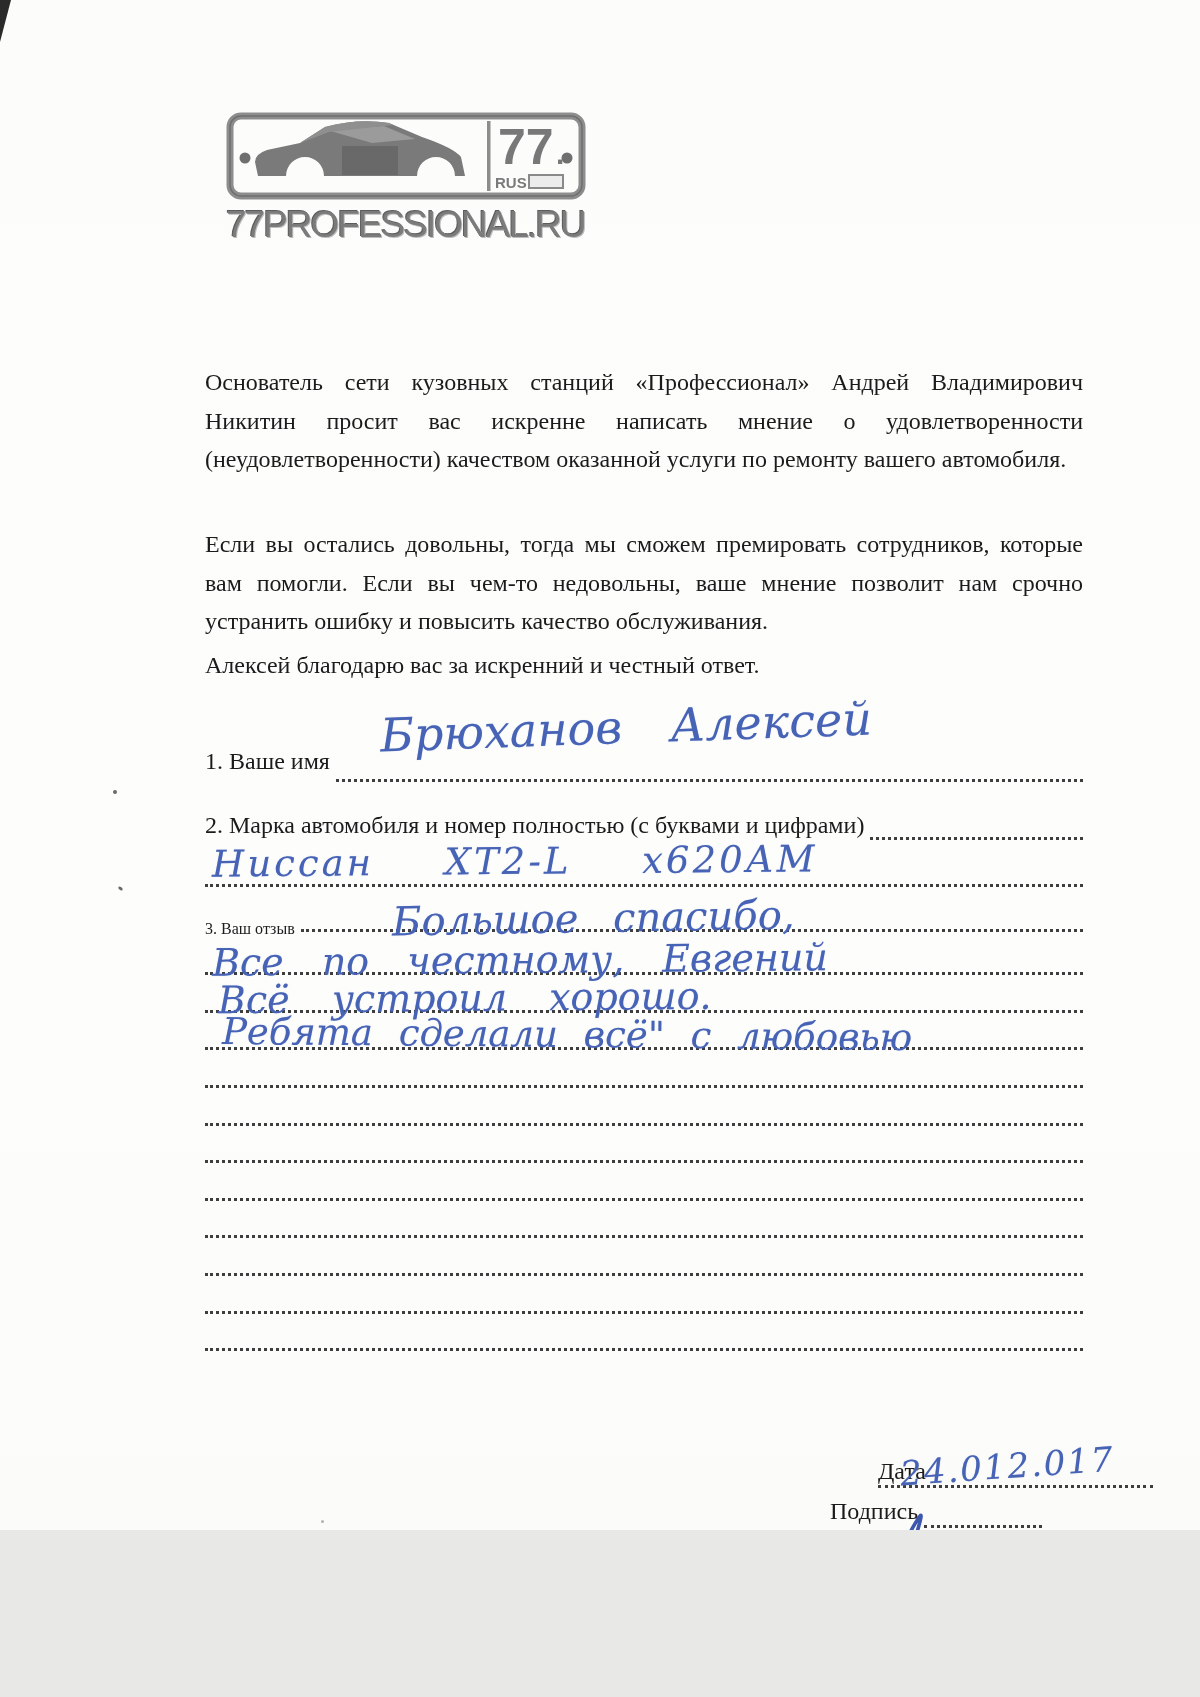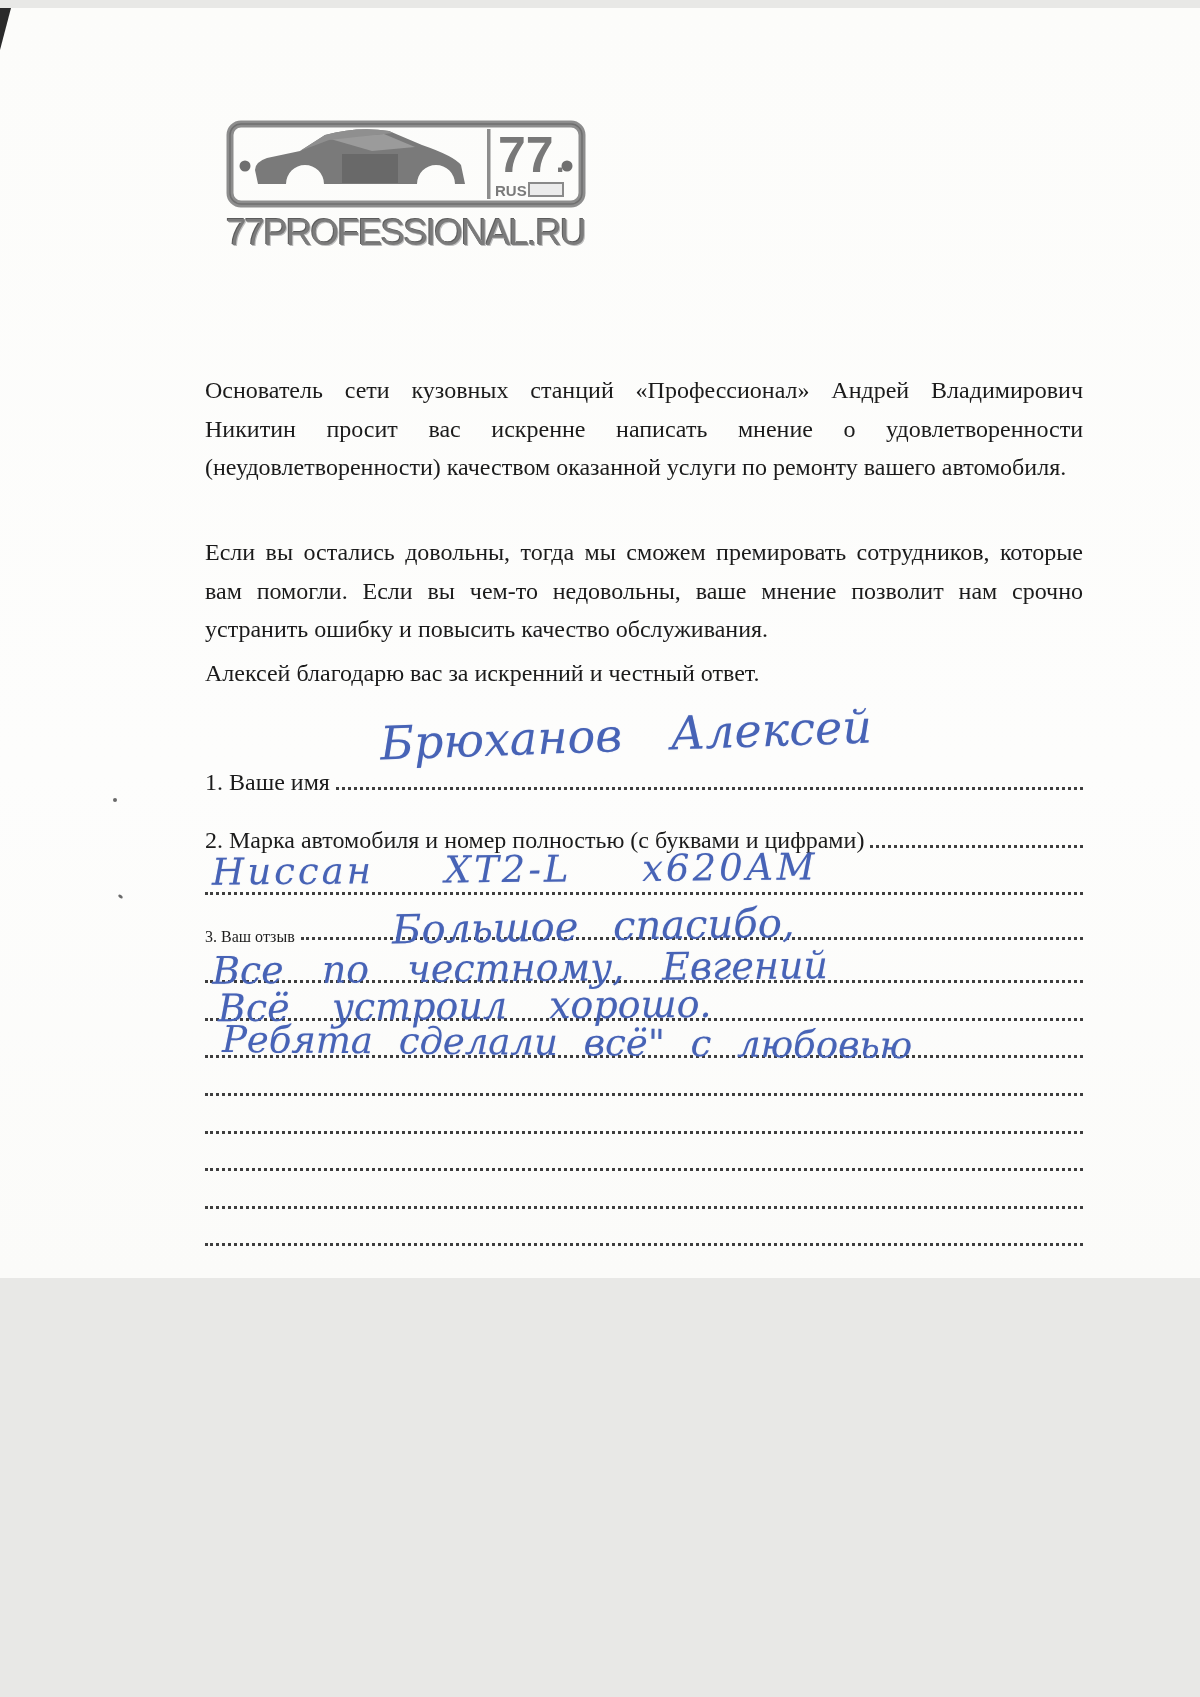--- a/index.html
+++ b/index.html
@@ -1,17 +1,17 @@
 <!DOCTYPE html>
 <html><head>
 <meta charset="utf-8">
 <style>
   html,body{margin:0;padding:0;background:#e8e8e6;}
   .page{
-    position:relative;width:1200px;height:1270px;margin:8px auto;
+    position:relative;width:1200px;height:1530px;margin:0 auto;
     background:linear-gradient(180deg,#fcfcfa 0%,#fdfdfc 60%,#fbfbf9 100%);
     overflow:hidden;
     font-family:"Liberation Serif", serif;
     color:#1d1d1d;
   }
   
   .logo{position:absolute;left:226px;top:112px;width:360px;}
   .plate{display:block;}
   .wordmark{
     margin-top:4px;
@@ -31,21 +31,21 @@
   .para{
     position:absolute;left:205px;width:878px;margin:0;
     font-size:24px;line-height:38.5px;text-align:justify;color:#1b1b1b;
   }
   .p1{top:363px;}
   .p2{top:525px;}
   .p3{top:646px;text-align:left;}
   
   .row{
     position:absolute;left:205px;width:878px;
-    display:flex;align-items:flex-end;
+    display:flex;
     font-size:24px;color:#1b1b1b;
   }
   .flabel{white-space:nowrap;padding-right:6px;}
   .dotfill{flex:1;border-bottom:3px dotted #3e3e3e;margin-bottom:6px;min-width:30px;}
   .rowline{border-bottom:3px dotted #3e3e3e;}
   
   .review{position:absolute;left:205px;top:900px;width:878px;}
   .rrow{height:37.6px;box-sizing:border-box;display:flex;align-items:flex-end;}
   .rrow.plain{border-bottom:3px dotted #3e3e3e;}
   

